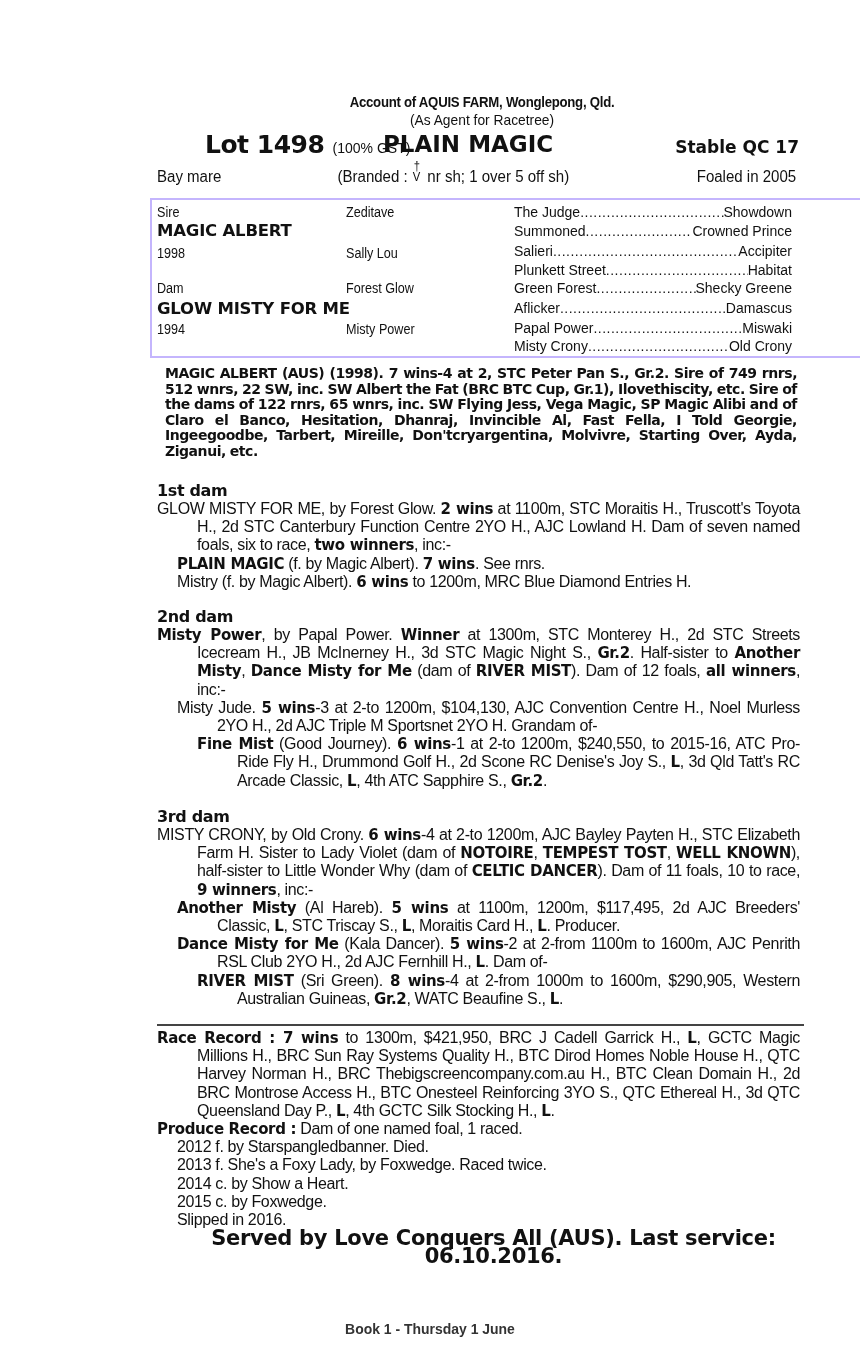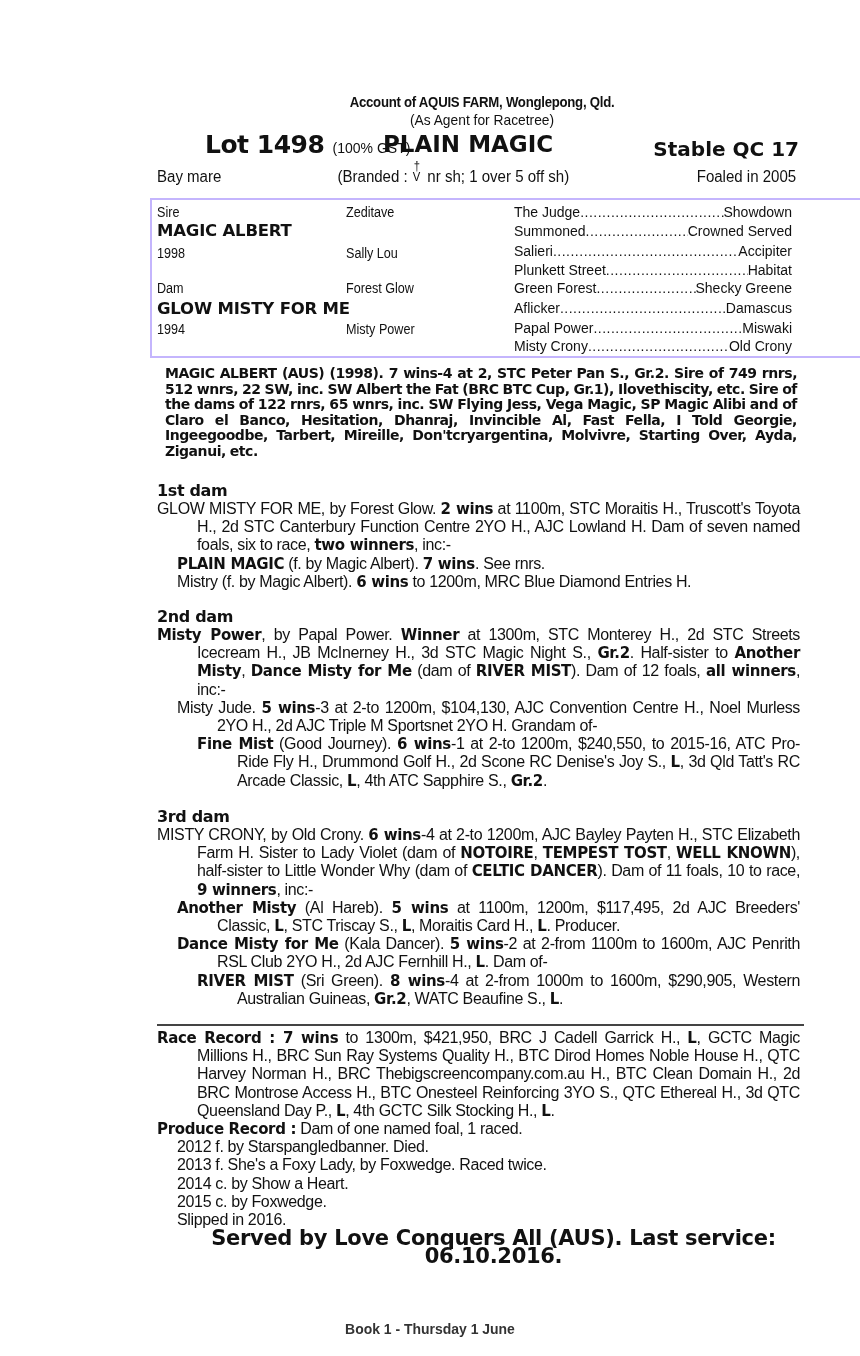--- a/index.html
+++ b/index.html
@@ -14,21 +14,21 @@
       letter-spacing: -0.3px; transform: scaleX(0.88); transform-origin: center;
     }
     .hdr-agent {
       position: absolute; top: 111px; left: 0; width: 650px; text-align: center; font-size: 15px;
       transform: scaleX(0.92);
     }
     .lot-line { position: absolute; top: 130px; left: 0; width: 650px; height: 30px; }
     .lot { position: absolute; left: 0; top: 0; font-weight: 900; font-size: 25px; font-family: "DejaVu Sans", sans-serif; letter-spacing: -0.5px; margin-left: 48px; }
     .gst { font-weight: normal; font-size: 14px; font-family: "Liberation Sans", sans-serif; letter-spacing: 0; }
     .horse { position: absolute; left: 226px; top: 1px; font-weight: 900; font-size: 23px; font-family: "DejaVu Sans", sans-serif; }
-    .stable { position: absolute; right: 8px; top: 7px; font-weight: bold; font-size: 20px; font-family: "DejaVu Sans", sans-serif; }
+    .stable { position: absolute; right: 8px; top: 7px; font-weight: bold; font-size: 17px; font-family: "DejaVu Sans", sans-serif; }
     .sub-line { position: absolute; top: 168px; left: 0; width: 650px; height: 22px; font-size: 16px; transform: scaleX(0.94); transform-origin: left; }
     .sub-line .colour { position: absolute; left: 0; }
     .sub-line .brand { position: absolute; left: 192px; }
     .sub-line .foaled { position: absolute; right: -30px; }
     .brand-glyph { display: inline-block; position: relative; width: 12px; height: 16px; vertical-align: -2px; }
     .brand-glyph .v { position: absolute; left: 1px; top: 2px; font-size: 12px; }
     .brand-glyph .cross { position: absolute; left: 2px; top: -9px; font-size: 12px; }
 
     .pedigree {
       position: absolute; top: 198px; left: -7px; width: 788px; height: 160px;
@@ -102,21 +102,21 @@
     <div class="ped-cell" style="left:194px;top:121px">Misty Power</div>
 
     <div class="ggp" style="top:4px">
         <span class="l">The Judge</span>
         <span class="dots"></span>
         <span class="r">Showdown</span>
       </div>
     <div class="ggp" style="top:23px">
         <span class="l">Summoned</span>
         <span class="dots"></span>
-        <span class="r">Crowned Served</span>
+        <span class="r">Crowned Prince</span>
       </div>
     <div class="ggp" style="top:43px">
         <span class="l">Salieri</span>
         <span class="dots"></span>
         <span class="r">Accipiter</span>
       </div>
     <div class="ggp" style="top:62px">
         <span class="l">Plunkett Street</span>
         <span class="dots"></span>
         <span class="r">Habitat</span>

